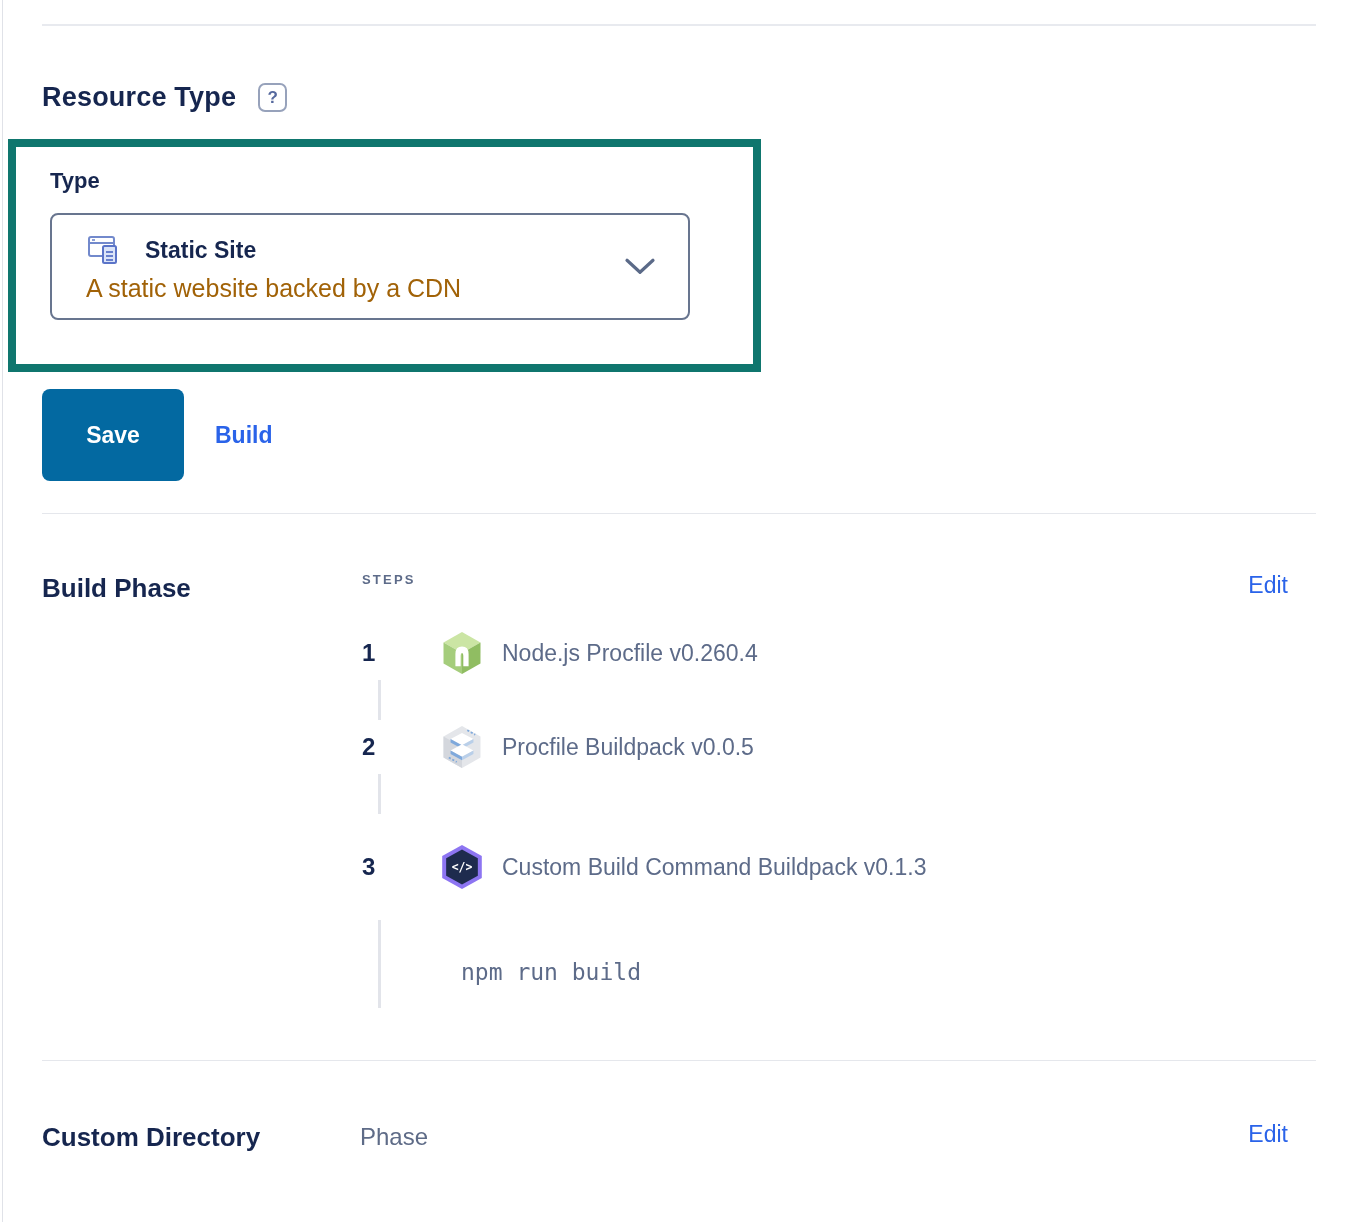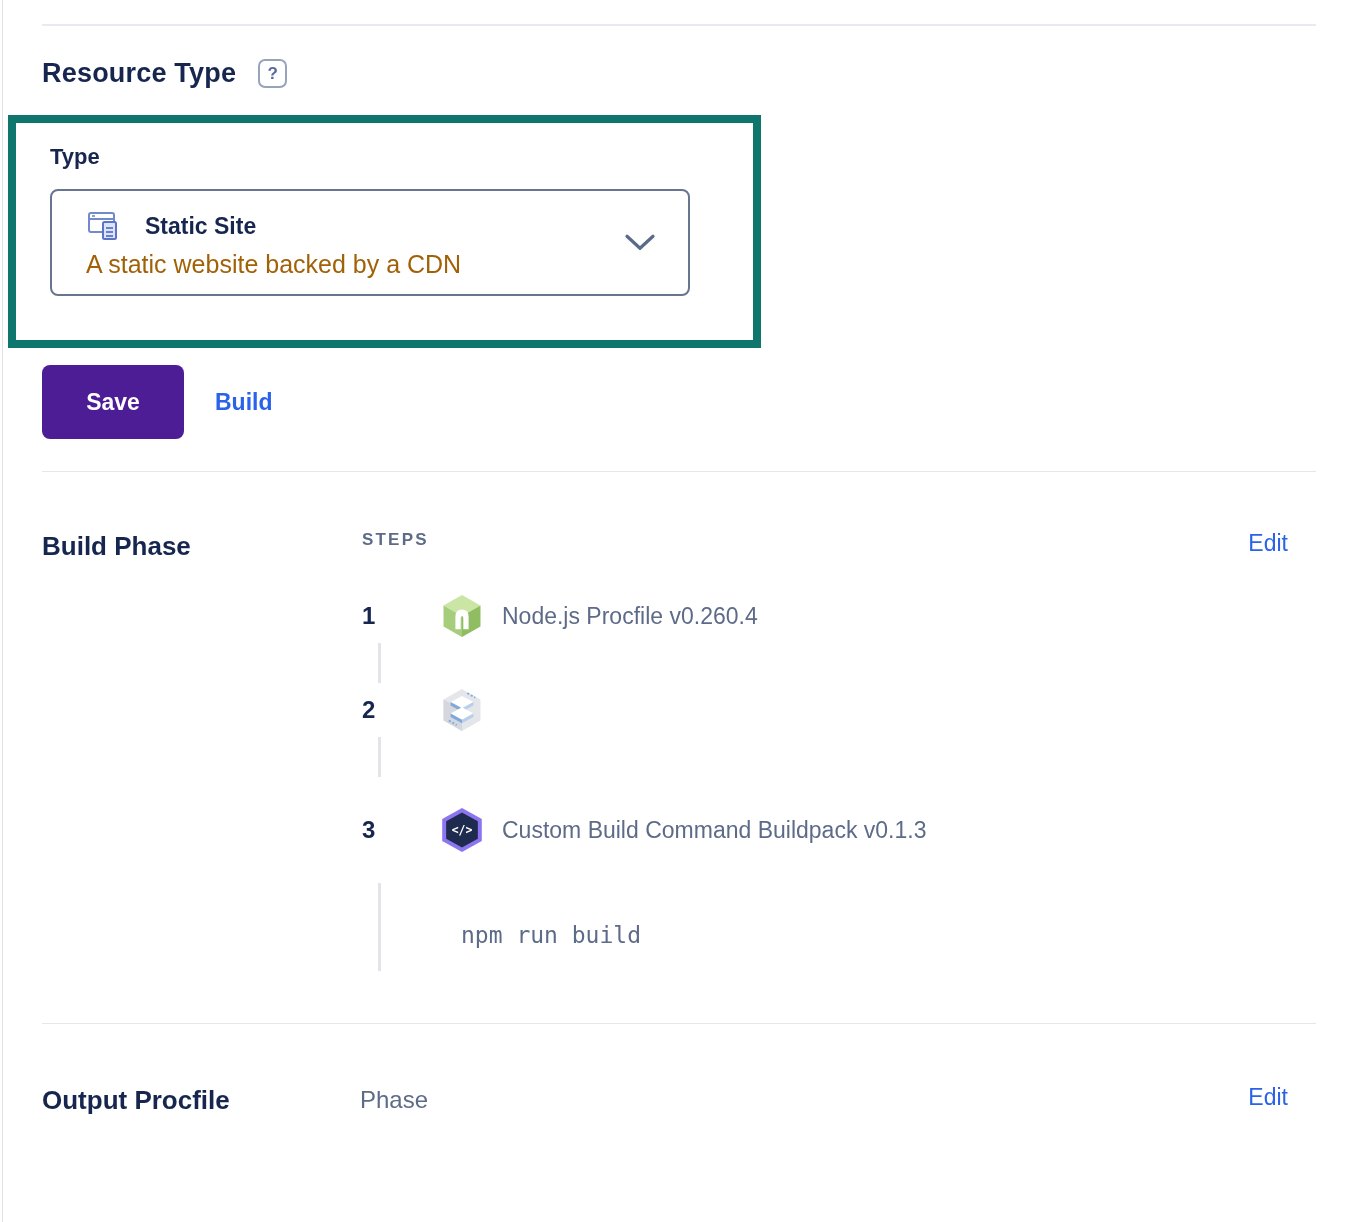--- a/index.html
+++ b/index.html
@@ -7,21 +7,21 @@
   body {
     width:1356px; height:1222px; position:relative; overflow:hidden;
     font-family:"Liberation Sans", sans-serif; color:#14254f;
   }
   .left-edge { position:absolute; left:2px; top:0; bottom:0; width:1px; background:#e0e2e8; }
   .page { margin:0 40px 0 42px; }
   .top-divider { border-top:2px solid #e8eaef; margin-top:24px; }
   .divider { border-top:1px solid #e5e7ec; }
 
   
-  .section-rt { padding:32px 0 32px 0; }
+  .section-rt { padding:56px 0 32px 0; }
   .rt-heading-row { display:flex; align-items:center; gap:22px; }
   .rt-title { font-size:27px; font-weight:700; color:#16264f; letter-spacing:.2px; }
   .help-badge {
     width:29px; height:29px; border:2px solid #97a2bb; border-radius:7px;
     display:flex; align-items:center; justify-content:center;
     font-size:17px; font-weight:700; color:#56699e; cursor:pointer; background:#fff;
   }
   .red-box {
     margin-left:-34px; margin-top:26px; width:753px;
     border:8px solid #0f766e; padding:21px 0 44px 34px;
@@ -31,33 +31,33 @@
     width:640px; min-height:95px; border:2px solid #68758f; border-radius:8px;
     background:#fff; position:relative; cursor:pointer;
     padding:17px 70px 15px 34px; display:flex; flex-direction:column; justify-content:center;
   }
   .dd-title-row { display:flex; align-items:center; gap:23px; }
   .dd-title { font-size:23px; font-weight:700; color:#16264f; }
   .dd-desc { font-size:25px; color:#a16207; margin-top:6px; }
   .dd-chevron { position:absolute; right:32px; top:50%; transform:translateY(-54%); line-height:0; }
   .actions { margin-top:17px; display:flex; align-items:center; }
   .save-btn {
-    width:142px; height:74px; border:none; border-radius:8px; background:#4c1d95;
+    width:142px; height:92px; border:none; border-radius:8px; background:#0369a1;
     color:#ffffff; font-size:23px; font-weight:600; cursor:pointer;
     display:flex; align-items:center; justify-content:center;
     font-family:"Liberation Sans", sans-serif;
   }
   .link { color:#2a63e9; font-size:23px; font-weight:600; text-decoration:none; cursor:pointer; }
   .cancel-link { margin-left:31px; }
 
   
   .section-bp { display:flex; padding:56px 0 52px 0; position:relative; }
   .col-heading { width:320px; flex:0 0 320px; font-size:26px; font-weight:700; color:#16264f; padding-top:3px; }
   .steps-col { flex:1; }
-  .steps-header { font-size:17px; font-weight:600; letter-spacing:2.2px; color:#5d6b89; margin-top:2px; }
+  .steps-header { font-size:13px; font-weight:600; letter-spacing:2.2px; color:#5d6b89; margin-top:2px; }
   .steps-list { margin-top:44px; }
   .step-row { display:flex; align-items:center; }
   .step-num { width:26px; flex:0 0 26px; font-size:24px; font-weight:700; color:#16264f; }
   .step-icon { width:44px; height:44px; flex:0 0 44px; margin-left:52px; line-height:0; }
   .step-label { margin-left:18px; font-size:23px; font-weight:500; color:#5d6b89; max-width:505px; line-height:1.42; }
   .connector { width:3px; height:40px; background:#e2e4ea; margin:5px 0 5px 16px; }
   .step-tail { display:flex; margin-top:5px; }
   .tail-line { width:3px; height:88px; background:#e2e4ea; margin-left:16px; }
   .step-command {
     margin-left:80px; align-self:center; padding-top:16px;
@@ -150,20 +150,21 @@
               <polygon points="50,18 76,32 50,46 24,32" fill="#ffffff"></polygon>
               <polygon points="24,32 50,46 50,54 24,40" fill="#7fa9dc"></polygon>
               <polygon points="50,46 76,32 76,40 50,54" fill="#b9cfe9"></polygon>
               <polygon points="50,44 76,58 50,72 24,58" fill="#ffffff"></polygon>
               <polygon points="24,58 50,72 50,80 24,66" fill="#7fa9dc"></polygon>
               <polygon points="50,72 76,58 76,66 50,80" fill="#b9cfe9"></polygon>
               <line x1="62" y1="12" x2="80" y2="22" stroke="#7fa9dc" stroke-width="4" stroke-dasharray="5,4"></line>
               <line x1="20" y1="74" x2="38" y2="84" stroke="#7fa9dc" stroke-width="4" stroke-dasharray="5,4"></line>
             </svg>
           </span>
+          <span class="step-label">Procfile Buildpack v0.0.5</span>
         </div>
 
         <div class="connector"></div>
 
         <div class="step-row" style="min-height:96px;">
           <span class="step-num">3</span>
           <span class="step-icon">
             <svg width="44" height="44" viewBox="0 0 100 100">
               <polygon points="50,0 95,25 95,75 50,100 5,75 5,25" fill="#8d75f2"></polygon>
               <polygon points="50,10 86,30 86,70 50,90 14,70 14,30" fill="#1e2b4e"></polygon>
@@ -180,18 +181,18 @@
 
       </div>
     </div>
 
     <a class="link edit-link">Edit</a>
   </section>
 
   <div class="divider"></div>
 
   <section class="section-od">
-    <h3 class="col-heading">Output Procfile</h3>
+    <h3 class="col-heading">Custom Directory</h3>
     <div class="od-value">Phase</div>
     <a class="link edit-link" style="top:60px;">Edit</a>
   </section>
 
 </div>
 
 </body></html>

